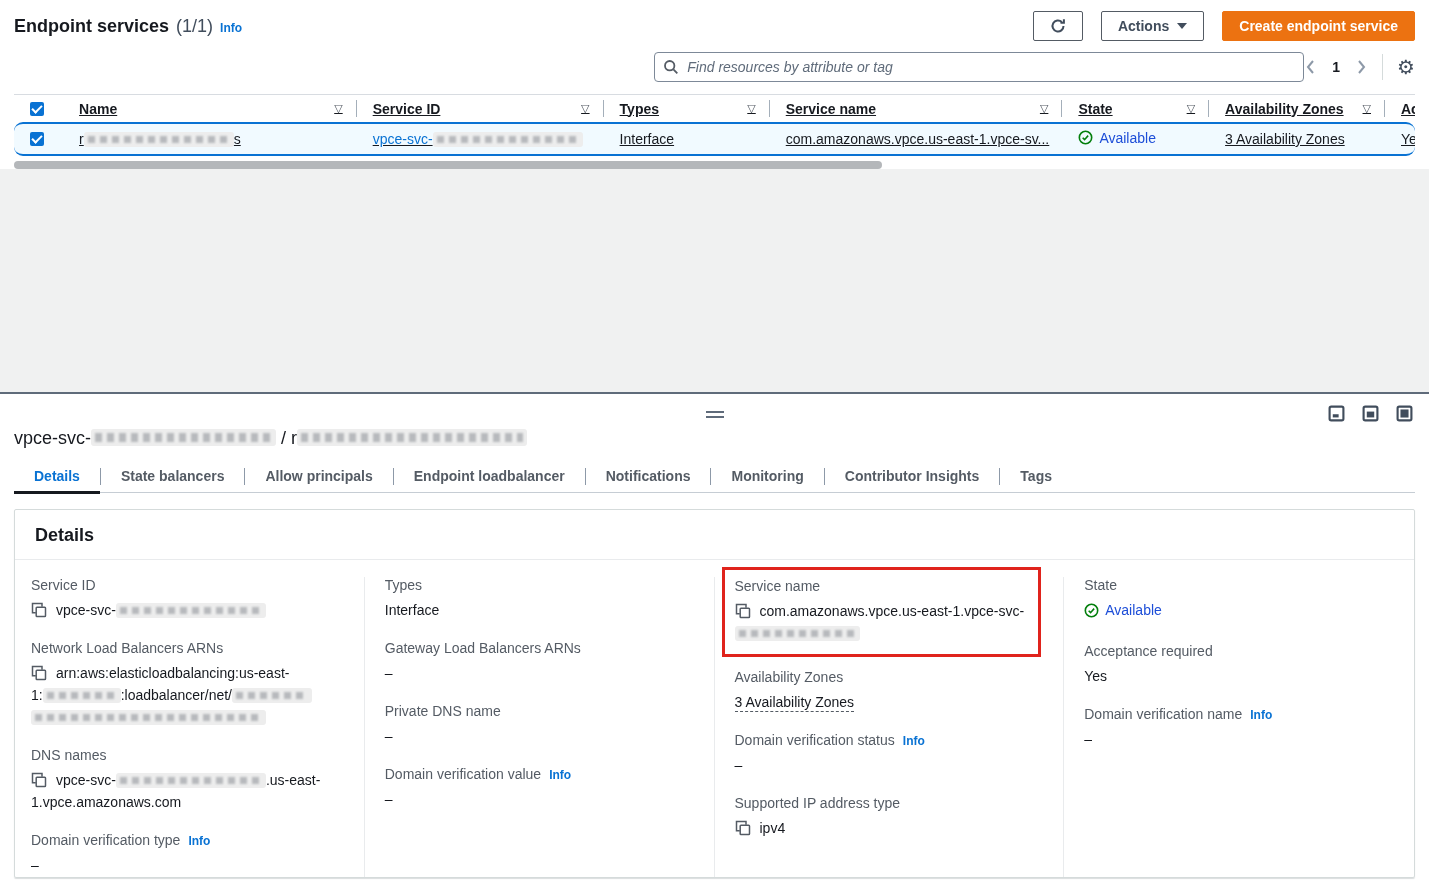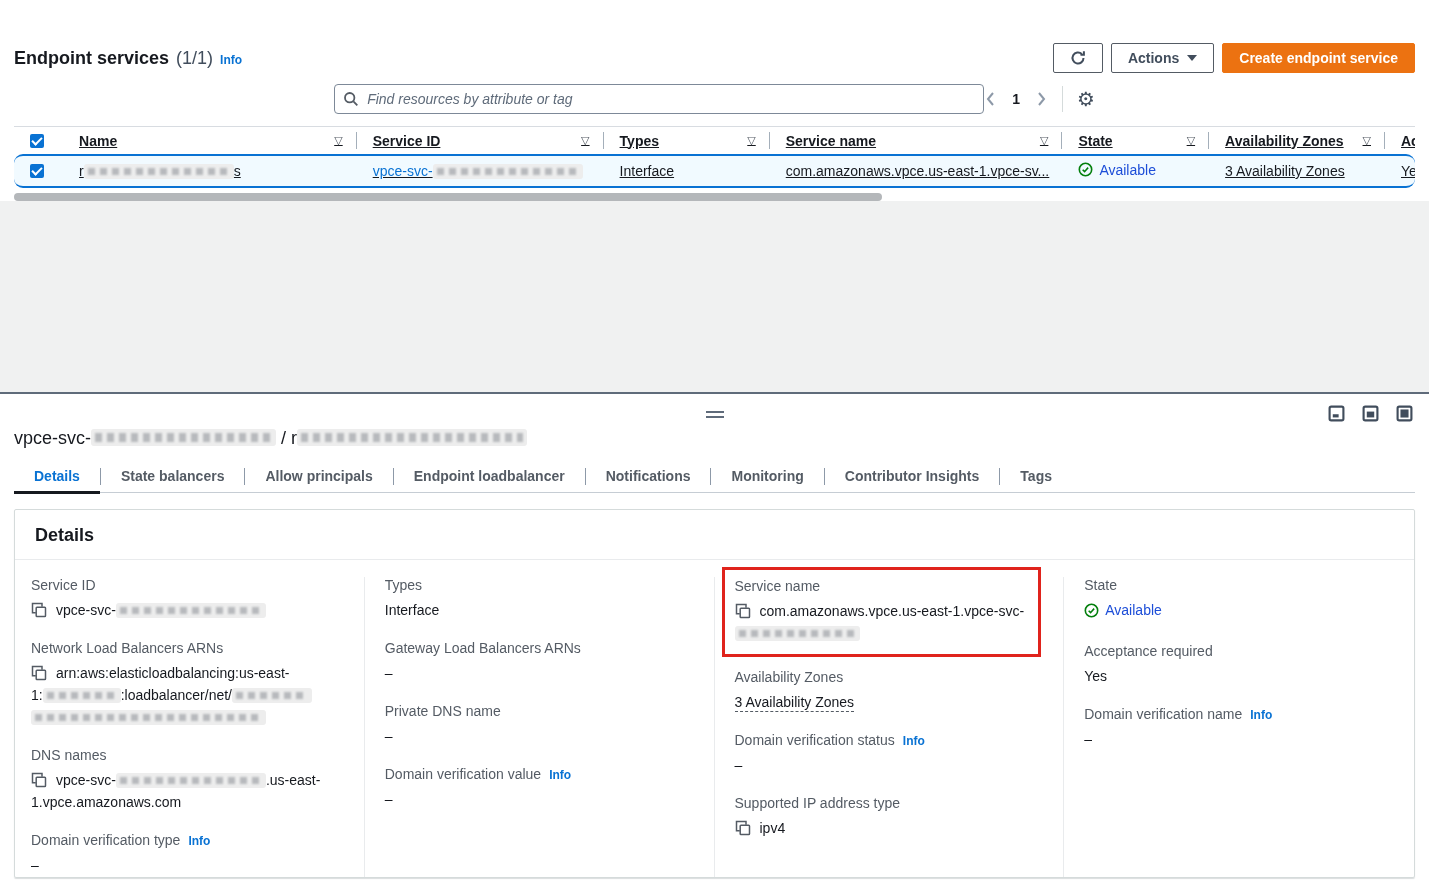--- a/index.html
+++ b/index.html
@@ -1,31 +1,31 @@
 <!DOCTYPE html>
 <html><head>
 <meta charset="utf-8">
 <style>
   * { margin:0; padding:0; box-sizing:border-box; }
   html,body { width:1429px; height:886px; overflow:hidden; }
   body { font-family:"Liberation Sans","DejaVu Sans",sans-serif; font-size:14px; color:#16191f; background:#fff; }
   .app { width:1429px; height:886px; display:flex; flex-direction:column; }
 
   
-  .top-panel { background:#fff; padding:10px 14px 0 14px;margin-top:32px; }
+  .top-panel { background:#fff; padding:10px 14px 0 14px; }
   .header-row { display:flex; justify-content:space-between; align-items:center; height:32px; }
   .title-group { display:flex; align-items:baseline; gap:7px; }
   .page-title { font-size:18px; font-weight:bold; }
   .title-count { font-size:18px; font-weight:normal; color:#414d5c; }
   .info-link { font-size:12px; font-weight:bold; color:#0972d3; text-decoration:none; cursor:pointer; }
-  .actions-group { display:flex; gap:8px; }
+  .actions-group { display:flex; gap:18px; }
   .btn { height:30px; padding:0 16px; border:1px solid #545b64; border-radius:2px; background:#fff; font-size:14px; font-weight:bold; color:#414d5c; display:flex; align-items:center; gap:8px; cursor:pointer; }
   .btn-primary { background:#ec7211; border-color:#ec7211; color:#fff; }
   .caret-down { width:0; height:0; border-left:5px solid transparent; border-right:5px solid transparent; border-top:6px solid #414d5c; display:inline-block; }
-  .toolbar-row { margin-top:10px; display:flex; justify-content:center; align-items:center; height:30px; }
+  .toolbar-row { margin-top:10px; display:flex; justify-content:flex-end; align-items:center; height:30px; }
   .search-wrap { position:relative; width:650px; }
   .search-wrap svg { position:absolute; left:9px; top:7px; }
   .search-input { width:650px; height:30px; border:1px solid #7d8998; border-radius:4px; padding:0 8px 0 32px; font-size:14px; font-style:italic; color:#16191f; background:#fff; }
   .search-input::placeholder { color:#5f6b7a; font-style:italic; }
   .pager { display:flex; align-items:center; gap:14px; }
   .pager .page-num { font-weight:bold; }
   .pager .chev { cursor:pointer; display:flex; }
   .pager .vdiv { width:1px; height:26px; background:#d5dbdb; }
   .gear { font-family:"DejaVu Sans",sans-serif; font-size:20px; color:#414d5c; cursor:pointer; line-height:1; }
 

